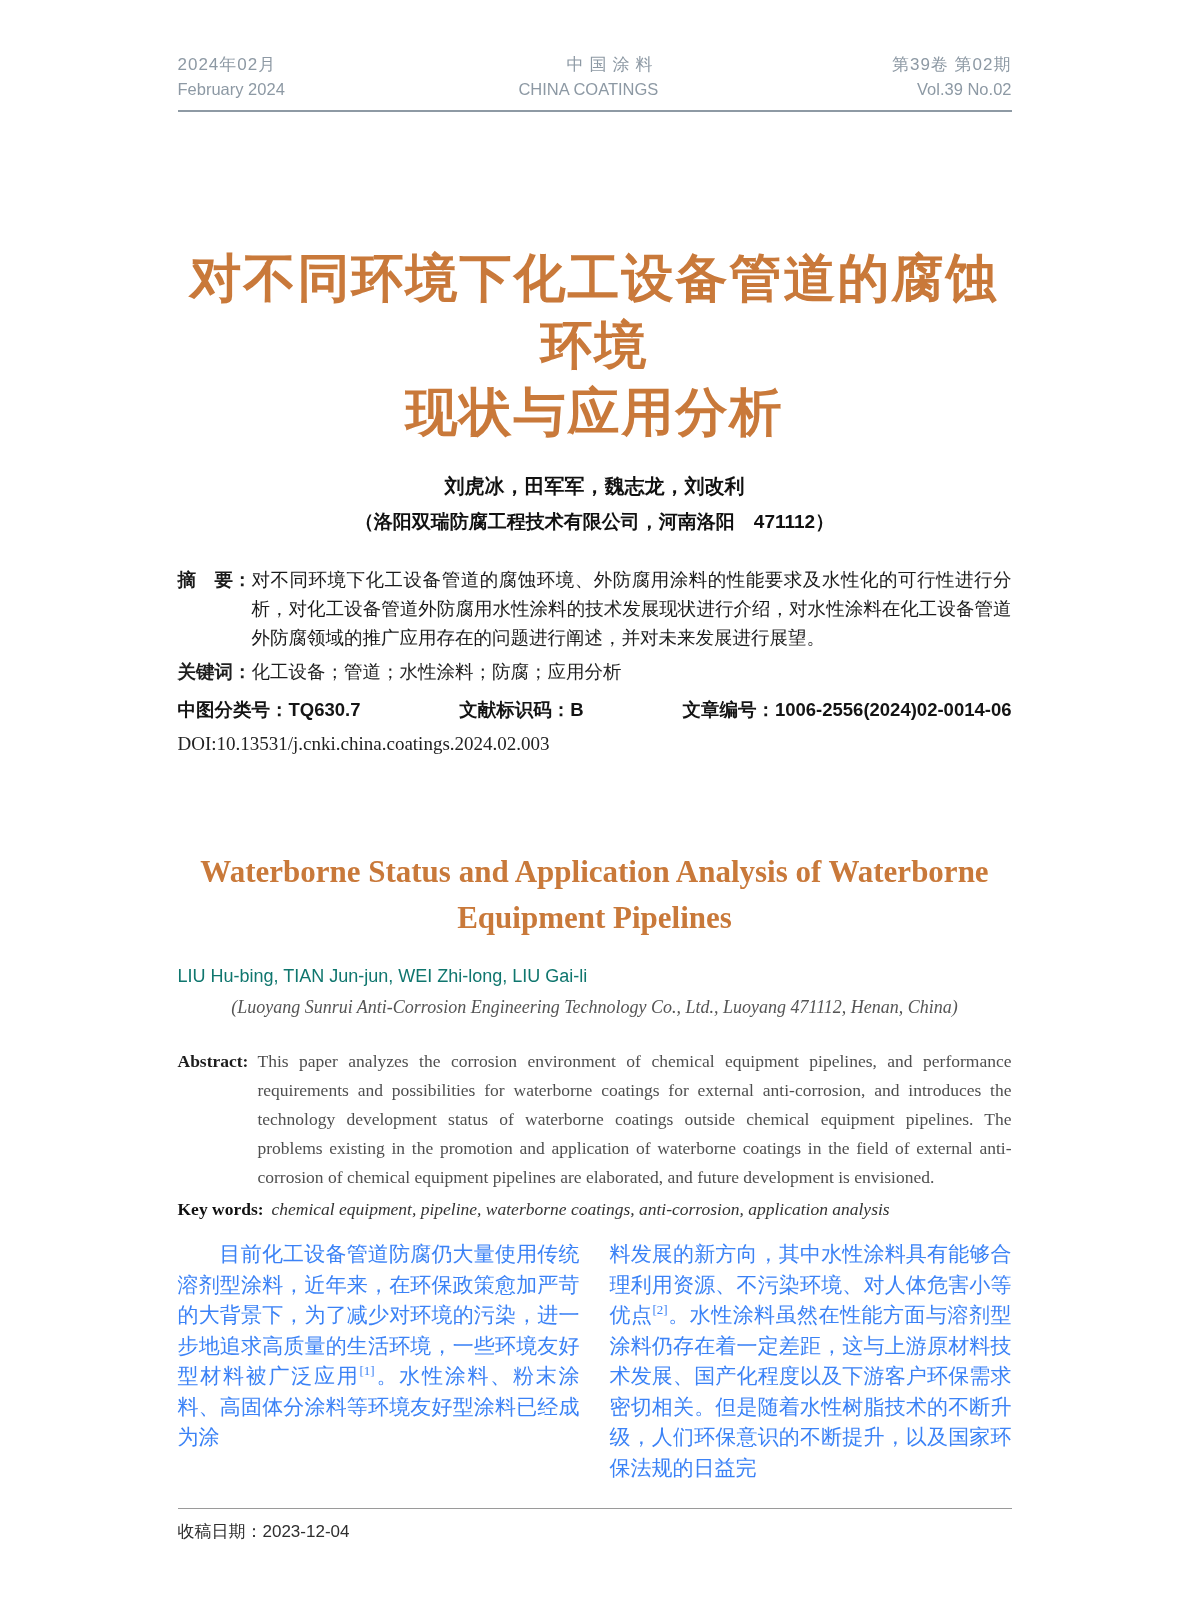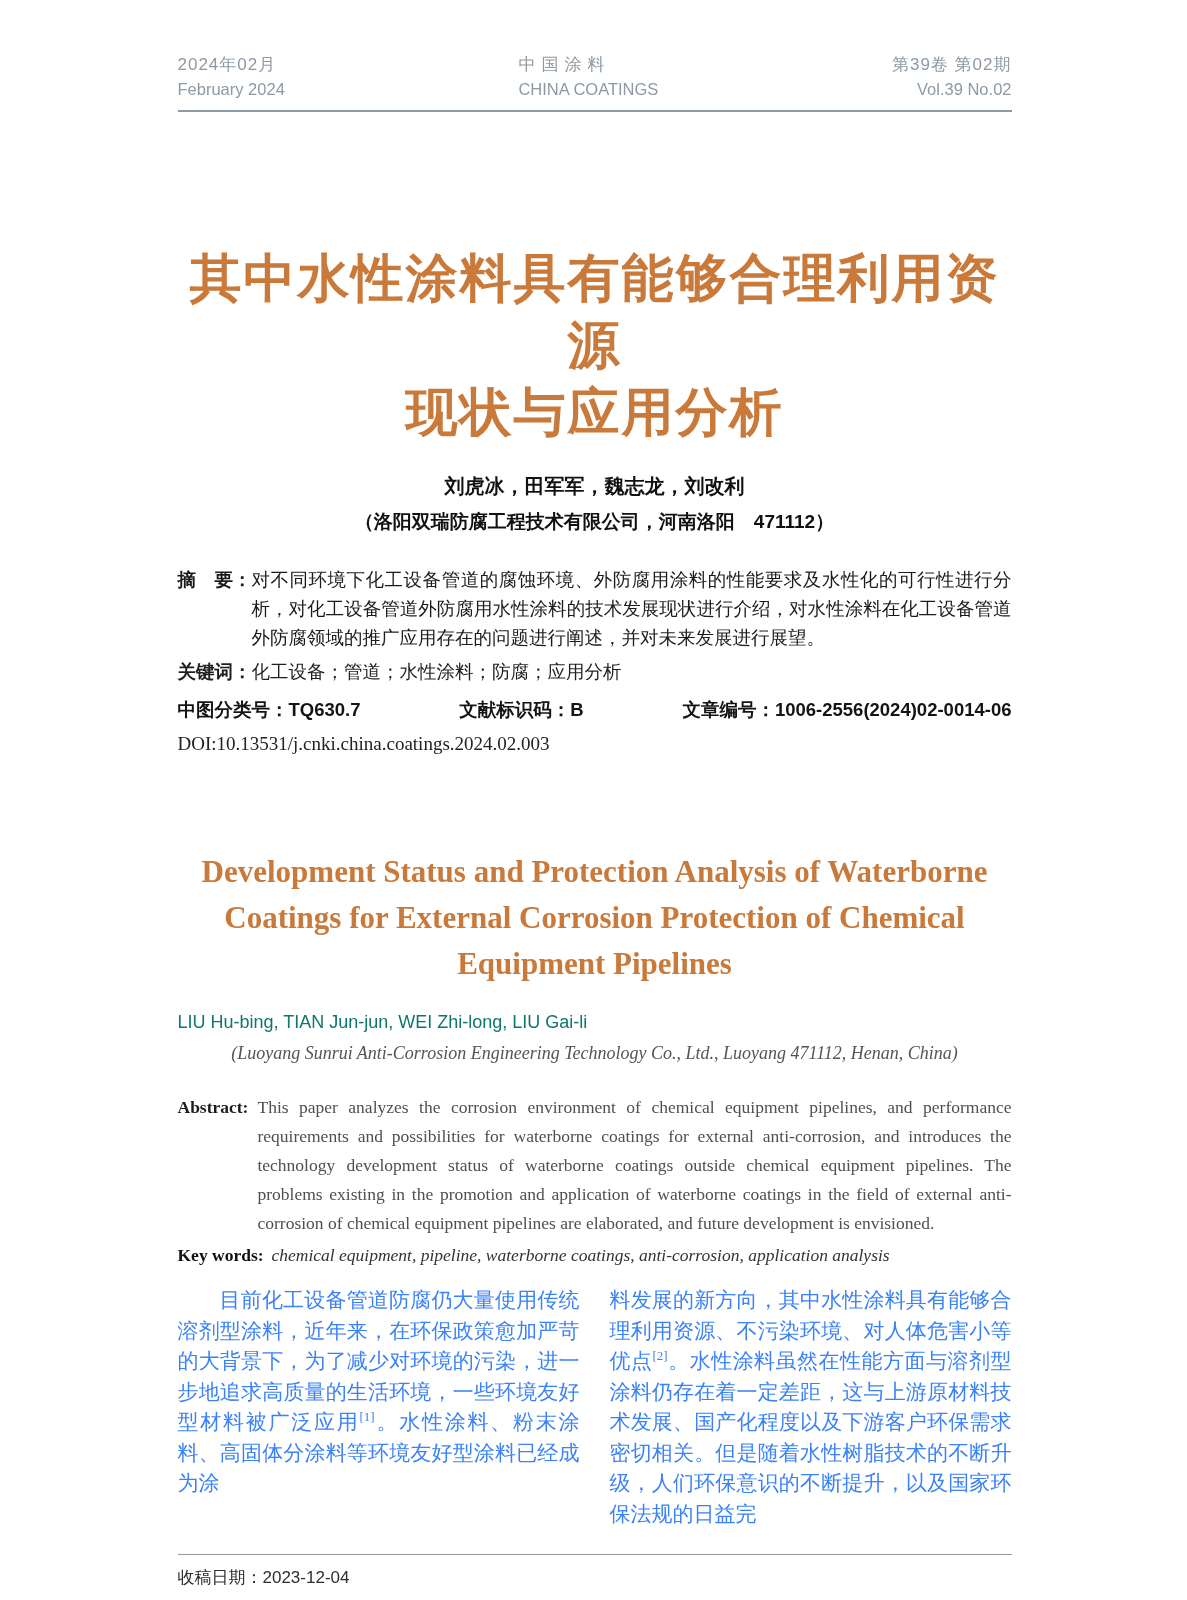--- a/index.html
+++ b/index.html
@@ -15,21 +15,21 @@
     overflow:hidden;
   }
   
   .runhead{
     display:flex;justify-content:space-between;align-items:flex-end;
     padding-top:52px;
     color:#8d99a4;
     font-size:17px;line-height:25px;
   }
   .runhead .block{display:flex;flex-direction:column;}
-  .runhead .block.center{text-align:left;}
+  .runhead .block.center{text-align:right;}
   .runhead .block.right{text-align:right;}
   .runhead .cn{letter-spacing:1px;}
   .runhead .journal-cn{letter-spacing:6px;}
   .runhead .en{font-size:16.5px;}
   .head-rule{border:none;border-top:2px solid #8e9aa4;margin:8px 0 0 0;}
   
   .title-cn{
     margin-top:133px;
     text-align:center;
     color:#c9793a;
@@ -119,21 +119,21 @@
       <span class="en">CHINA COATINGS</span>
     </div>
     <div class="block right">
       <span class="cn">第39卷 第02期</span>
       <span class="en">Vol.39  No.02</span>
     </div>
   </div>
   <hr class="head-rule">
 
   <div class="title-cn">
-    <div>其中水性涂料具有能够合理利用资源</div>
+    <div>对不同环境下化工设备管道的腐蚀环境</div>
     <div>现状与应用分析</div>
   </div>
 
   <div class="authors-cn">刘虎冰，田军军，魏志龙，刘改利</div>
   <div class="affil-cn">（洛阳双瑞防腐工程技术有限公司，河南洛阳　471112）</div>
 
   <div class="hang abs-cn">
     <span class="hang-label">摘　要：</span>
     <p class="hang-text">对不同环境下化工设备管道的腐蚀环境、外防腐用涂料的性能要求及水性化的可行性进行分析，对化工设备管道外防腐用水性涂料的技术发展现状进行介绍，对水性涂料在化工设备管道外防腐领域的推广应用存在的问题进行阐述，并对未来发展进行展望。</p>
   </div>
@@ -145,22 +145,21 @@
 
   <div class="meta-row">
     <span><span>中图分类号：</span><span>TQ630.7</span></span>
     <span><span>文献标识码：</span><span>B</span></span>
     <span><span>文章编号：</span><span>1006-2556(2024)02-0014-06</span></span>
   </div>
 
   <div class="doi">DOI:10.13531/j.cnki.china.coatings.2024.02.003</div>
 
   <div class="title-en">
-    <div>Development Status and Protection Analysis of Waterborne</div>
-    <div>Coatings for External Corrosion Protection of Chemical</div>
+    <div>Waterborne Status and Application Analysis of Waterborne</div>
     <div>Equipment Pipelines</div>
   </div>
 
   <div class="authors-en">LIU Hu-bing, TIAN Jun-jun, WEI Zhi-long, LIU Gai-li</div>
   <div class="affil-en">(Luoyang Sunrui Anti-Corrosion Engineering Technology Co., Ltd., Luoyang 471112, Henan, China)</div>
 
   <div class="hang abs-en">
     <span class="hang-label">Abstract:</span>
     <p class="hang-text">This paper analyzes the corrosion environment of chemical equipment pipelines, and performance requirements and possibilities for waterborne coatings for external anti-corrosion, and introduces the technology development status of waterborne coatings outside chemical equipment pipelines. The problems existing in the promotion and application of waterborne coatings in the field of external anti-corrosion of chemical equipment pipelines are elaborated, and future development is envisioned.</p>
   </div>

